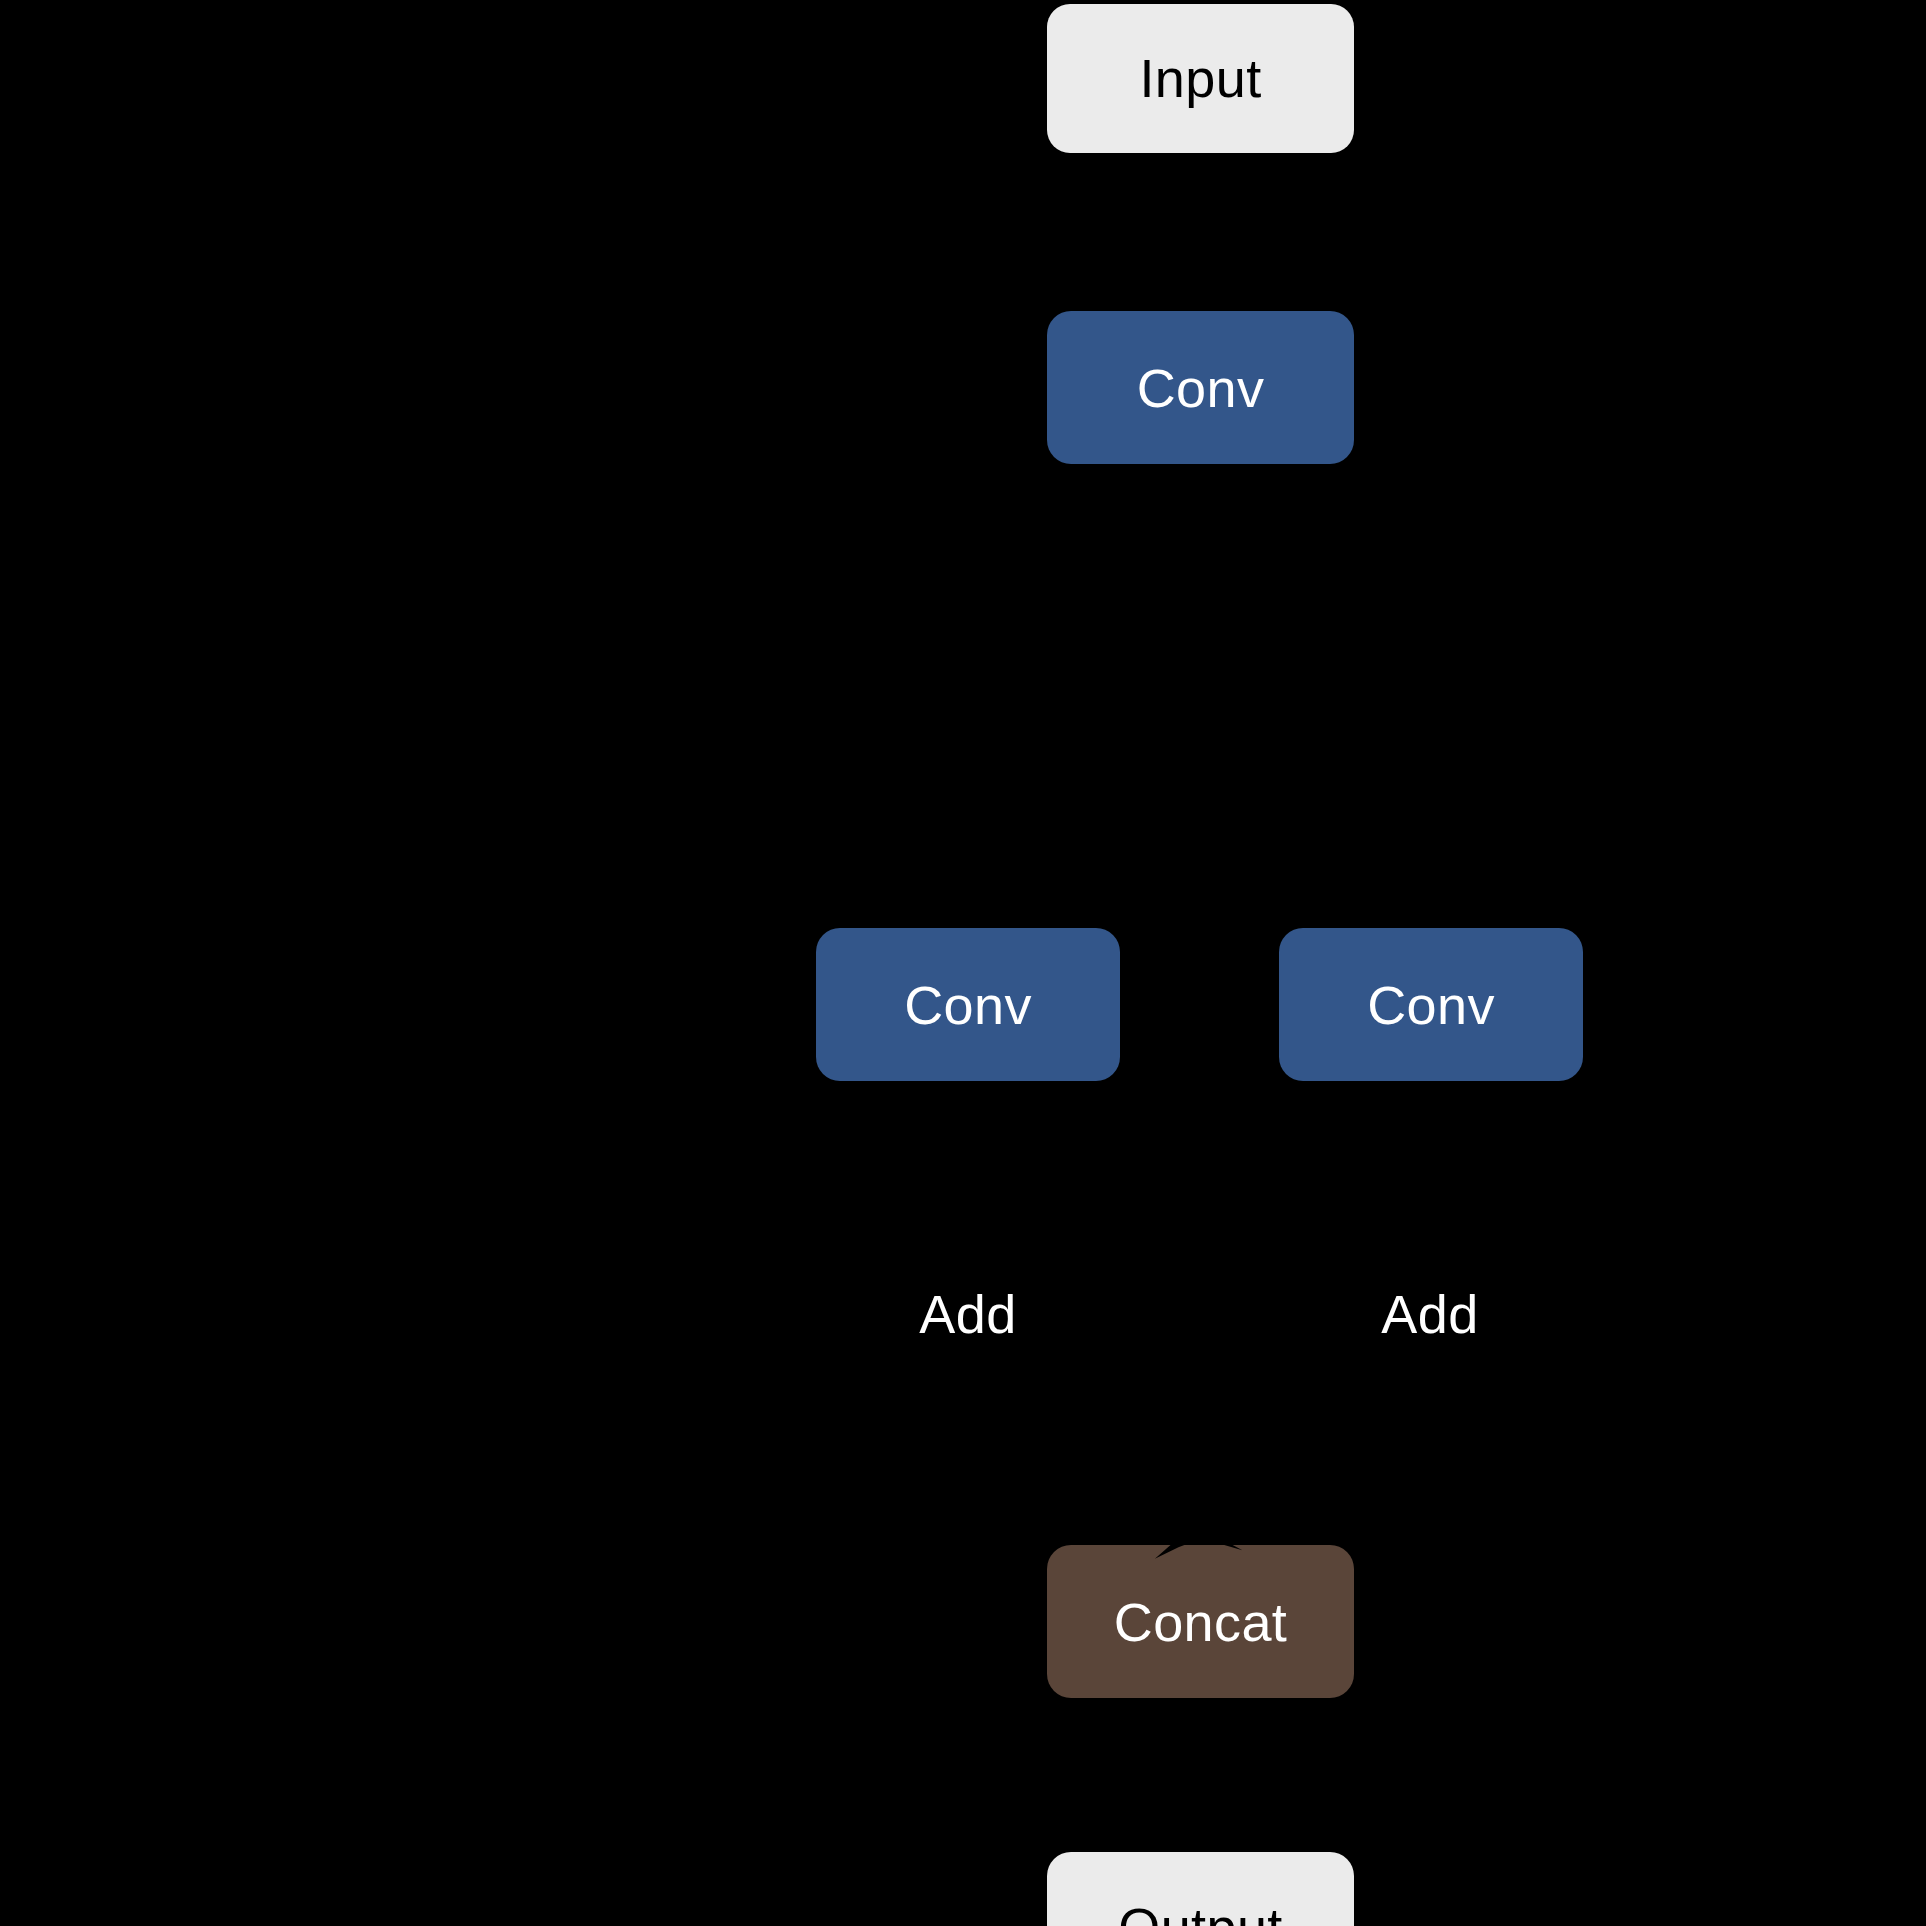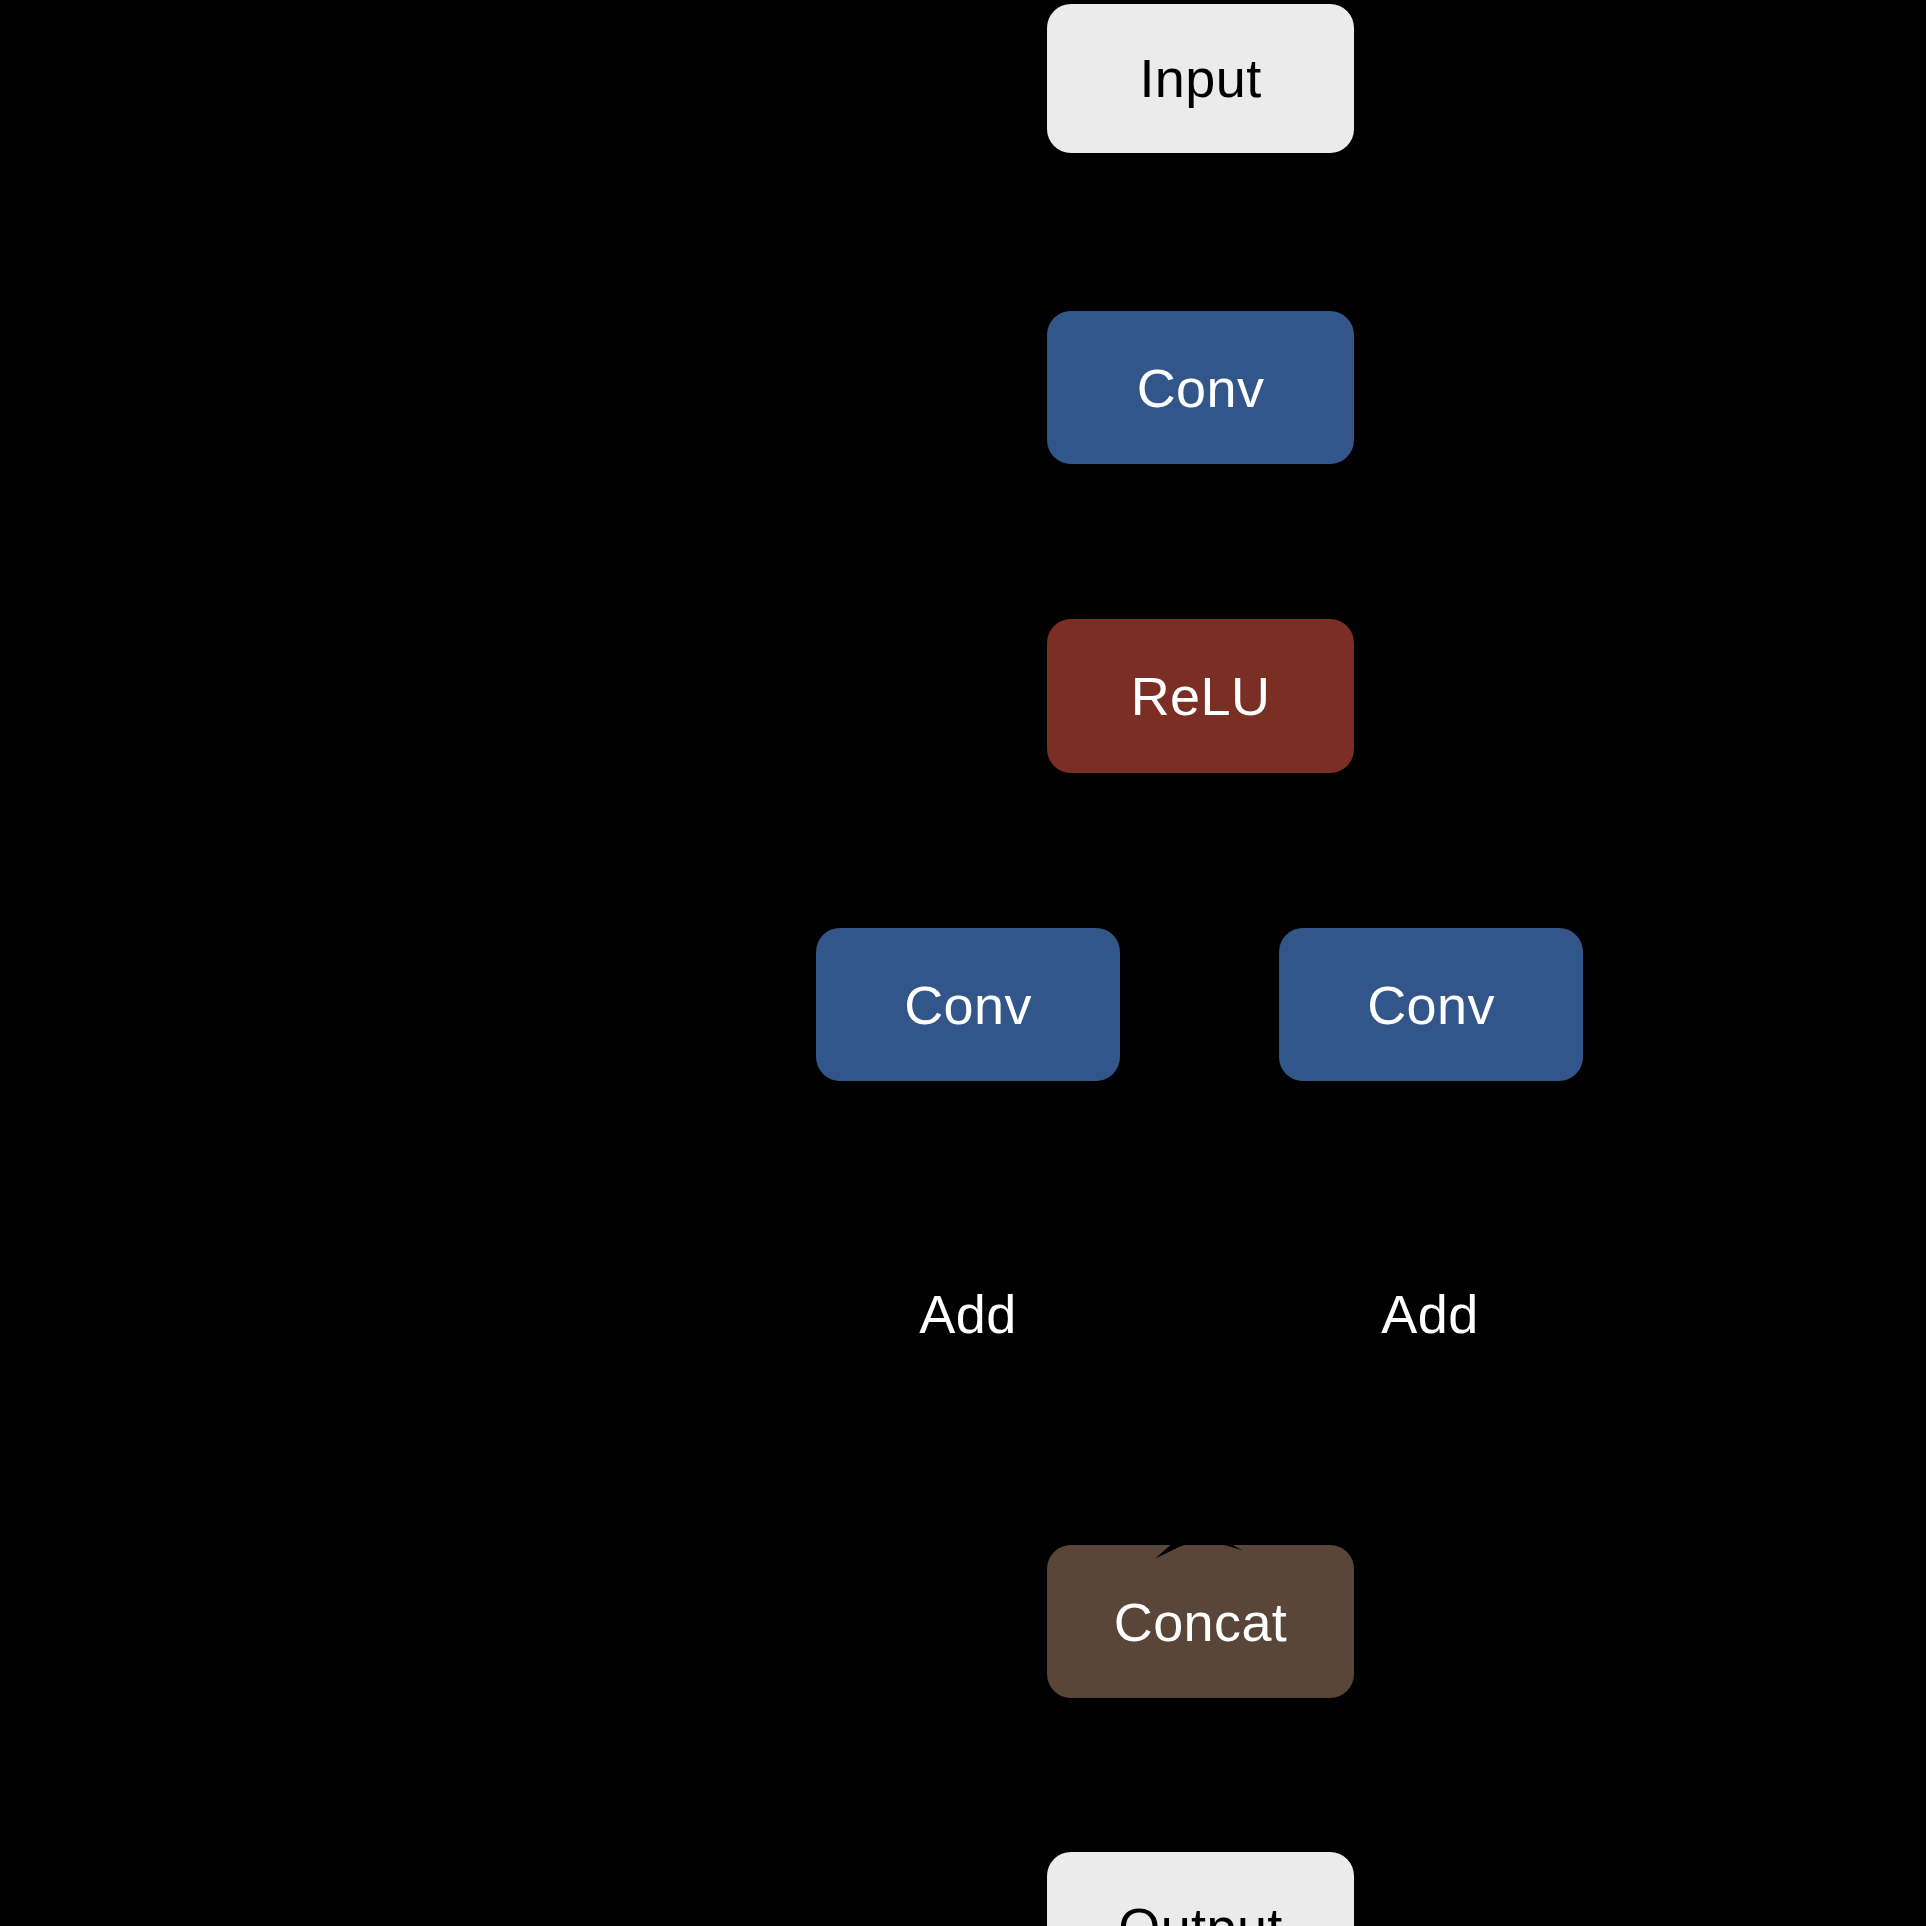--- a/index.html
+++ b/index.html
@@ -29,21 +29,21 @@
   .node .label {
     font-size: 54px;
     font-weight: 400;
     letter-spacing: 0.4px;
     white-space: nowrap;
   }
   .addlabel {
     background: transparent;
   }
   
-  .pos-input      { left: 1047px; top: 3.9px;   width: 307px; height: 149px; }
+  .pos-input      { left: 1047px; top: 3.9px;   width: 307px; height: 149px; border-radius: 23px; }
   .pos-conv1      { left: 1047px; top: 311px;  width: 307px; height: 153px; }
   .pos-relu       { left: 1047px; top: 619px; width: 307px; height: 154px; }
   .pos-conv-left  { left: 816px; top: 928px; width: 304px; height: 153px; }
   .pos-conv-right { left: 1279px; top: 928px; width: 304px; height: 153px; }
   .pos-add-left   { left: 891px; top: 1275px; width: 154px; height: 77px; }
   .pos-add-right  { left: 1353px; top: 1275px; width: 154px; height: 77px; }
   .pos-concat     { left: 1047px; top: 1545px; width: 307px; height: 153px; text-align: center; }
   .pos-output     { left: 1047px; top: 1852px; width: 307px; height: 149px; }
   .arrowheads {
     position: absolute;
@@ -59,23 +59,20 @@
 <div class="canvas">
 
   <div class="node box pos-input" style="background: rgb(235, 235, 235); color: rgb(0, 0, 0);">
     <span class="label">Input</span>
   </div>
 
   <div class="node box pos-conv1" style="background: rgb(51, 86, 138); color: rgb(255, 255, 255);">
     <span class="label">Conv</span>
   </div>
 
-  <div class="node box pos-relu" style="background: rgb(123, 46, 35); color: rgb(255, 255, 255);">
-    <span class="label">ReLU</span>
-  </div>
 
   <div class="node box pos-conv-left" style="background: rgb(51, 86, 138); color: rgb(255, 255, 255);">
     <span class="label">Conv</span>
   </div>
 
   <div class="node box pos-conv-right" style="background: rgb(51, 86, 138); color: rgb(255, 255, 255);">
     <span class="label">Conv</span>
   </div>
 
   <div class="node addlabel pos-add-left" style="color: rgb(255, 255, 255);">

